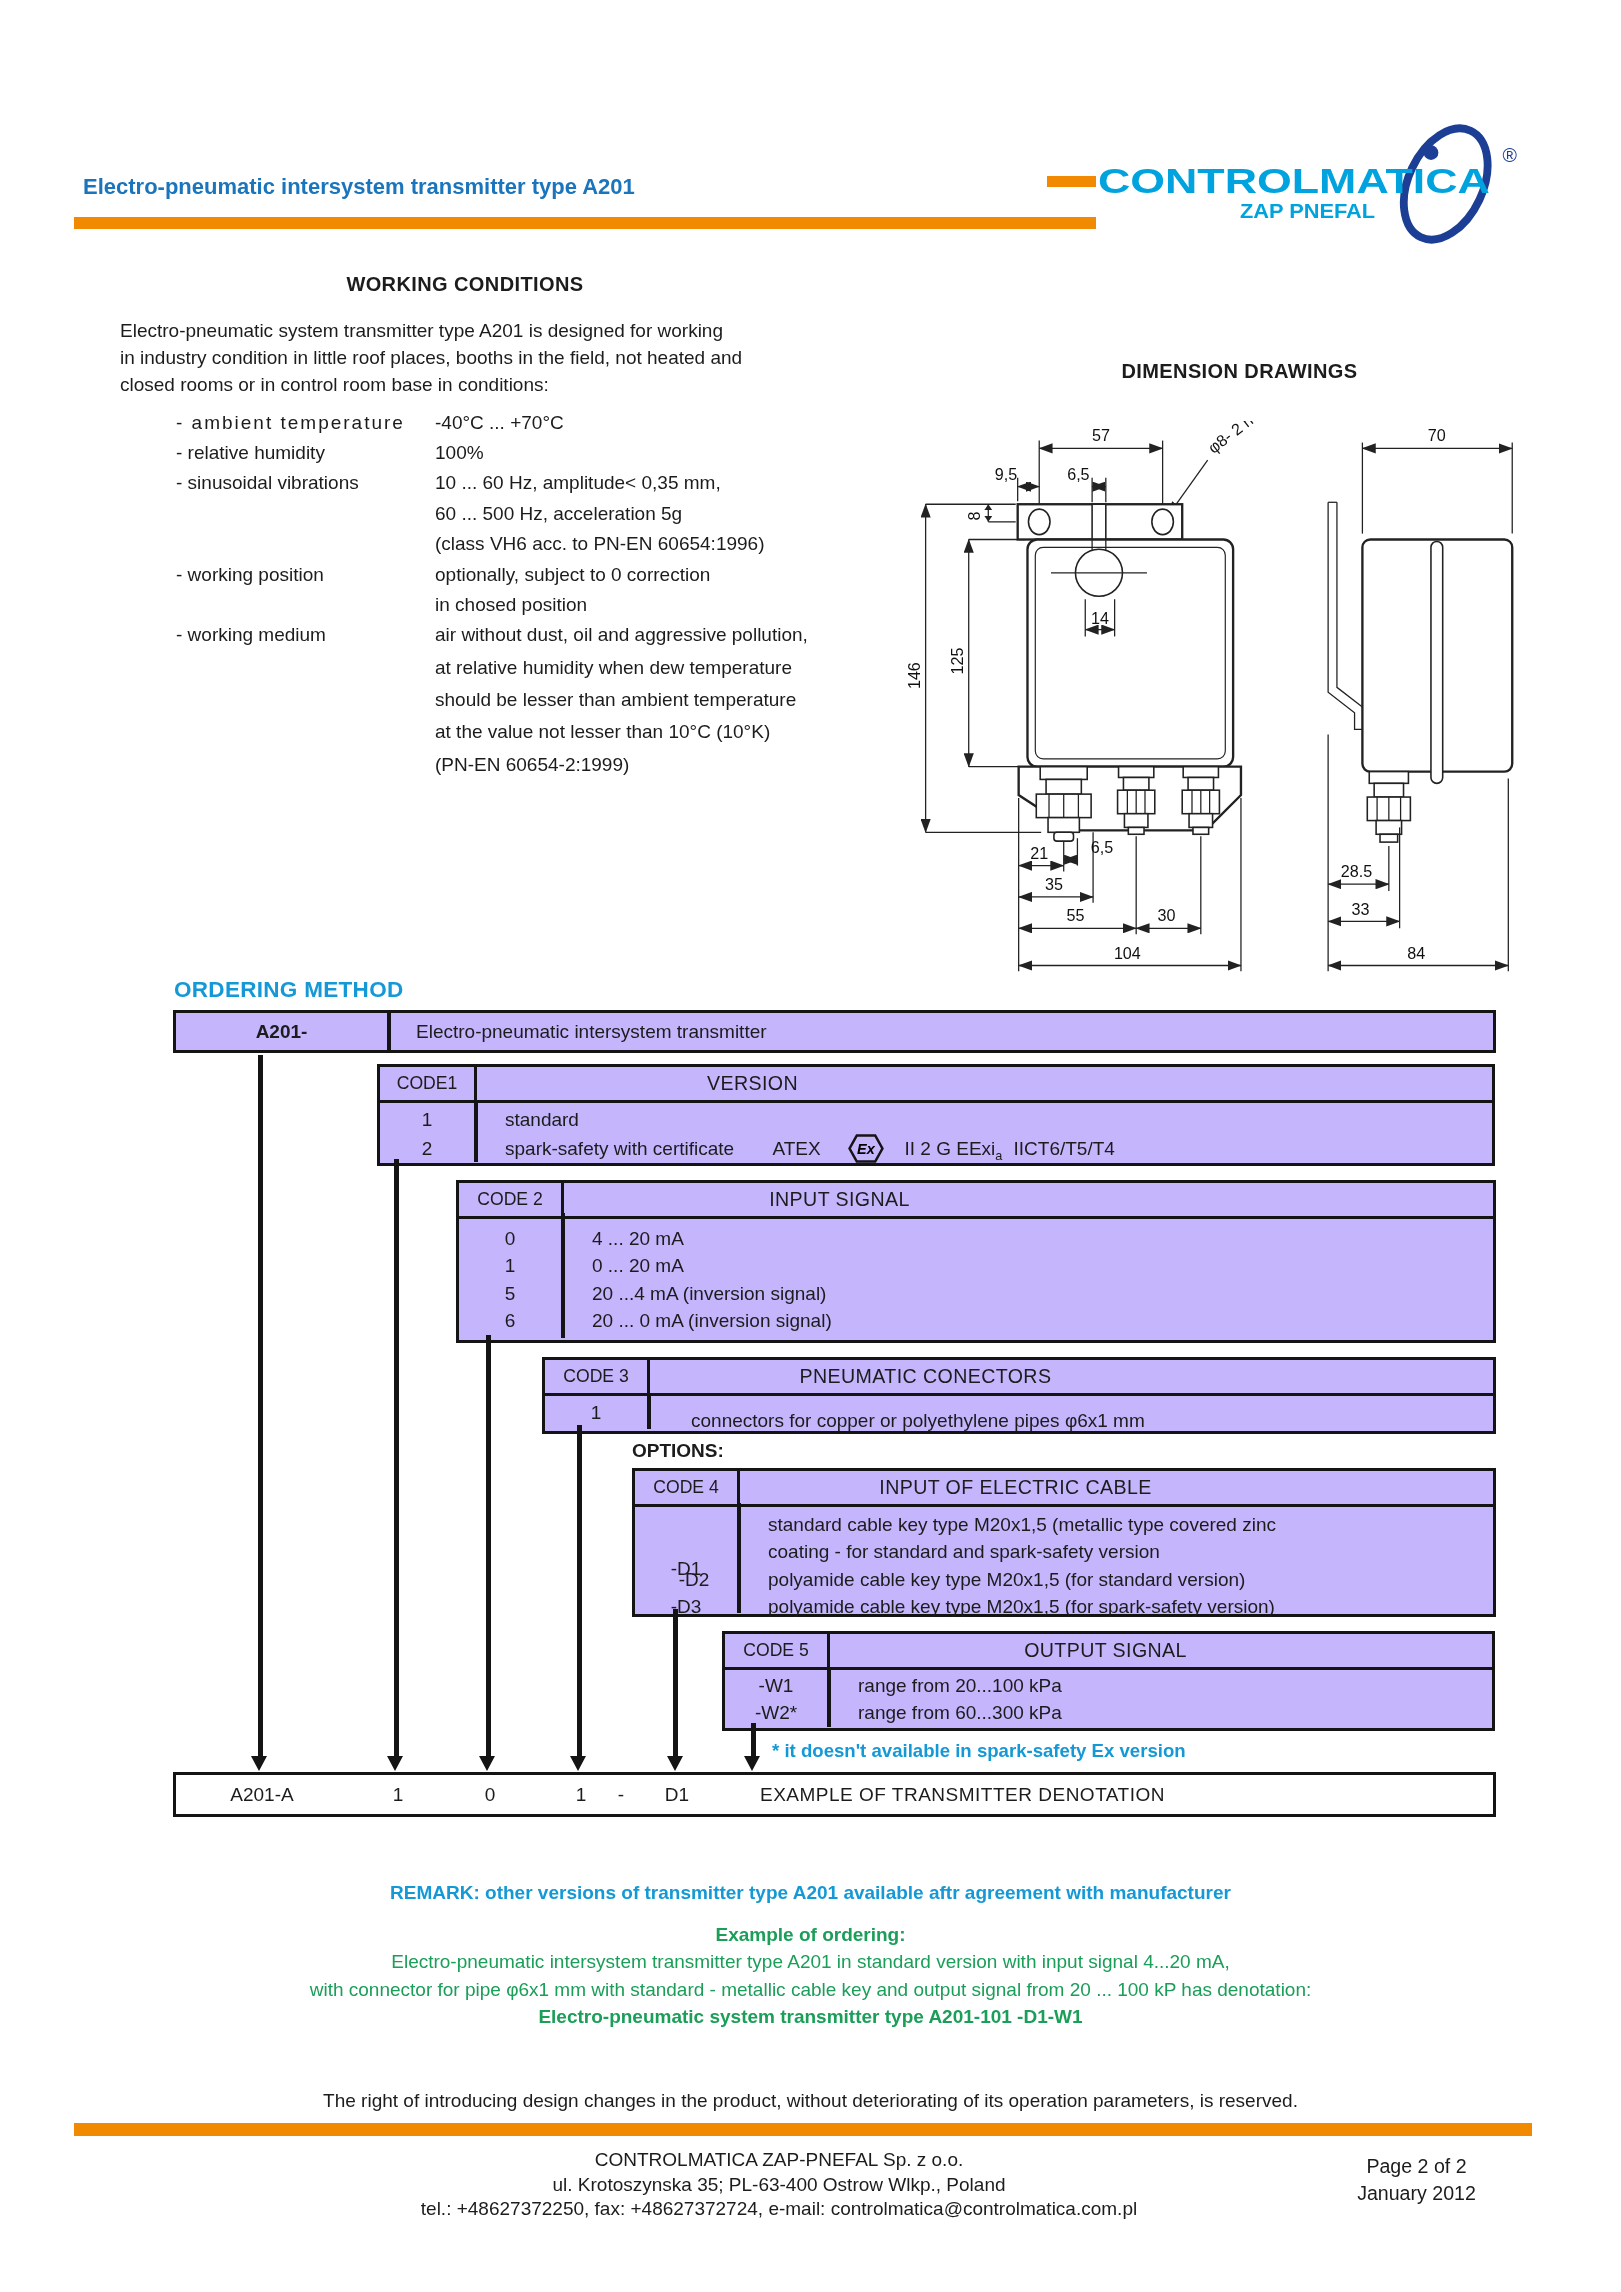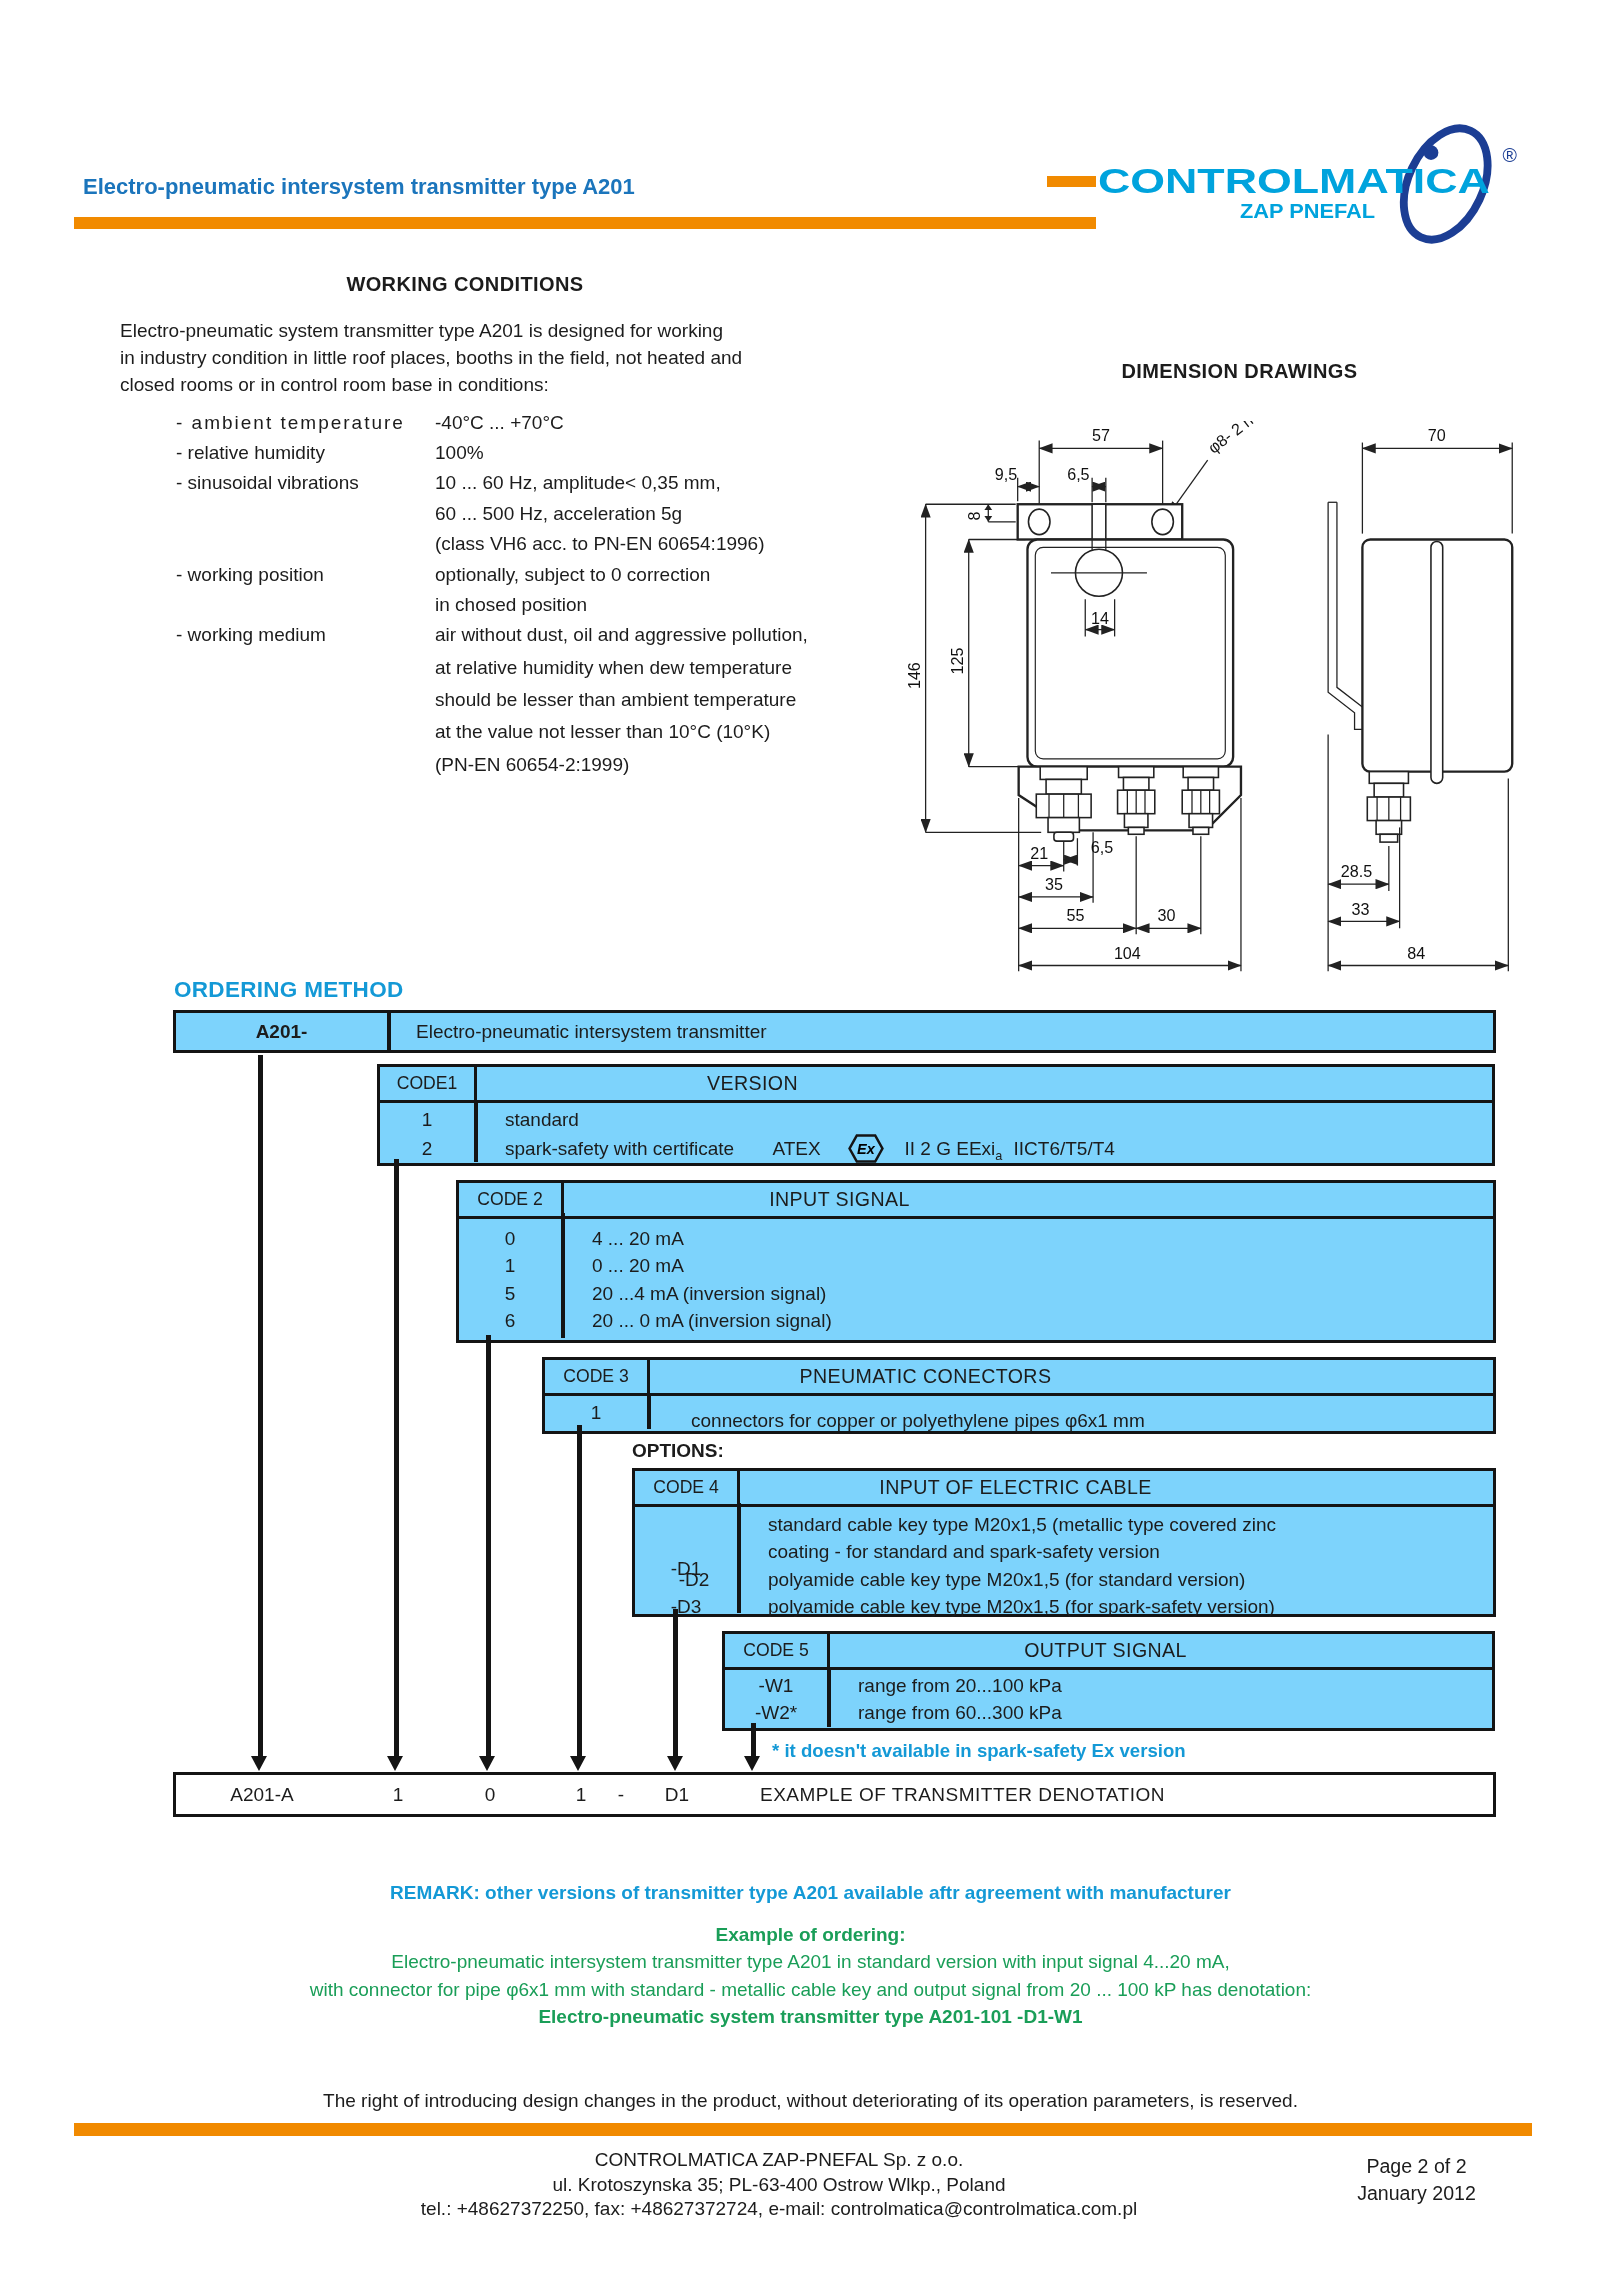--- a/index.html
+++ b/index.html
@@ -6,21 +6,21 @@
   .page{position:relative;width:1621px;height:2293px;background:#ffffff;margin:0 auto;
         font-family:"Liberation Sans",sans-serif;color:#1c1c1c;overflow:hidden;}
   .t{position:absolute;white-space:nowrap;font-size:19px;line-height:1.25;color:#1c1c1c;}
   .b{font-weight:bold;}
   .ctr{text-align:center;}
   .blue{color:#1499D6;}
   .green{color:#1A9E58;}
   .titleblue{color:#1B75BC;}
   .rule{position:absolute;background:#F18A00;}
   
-  .obox{position:absolute;border:3.9px solid #141414;background:#7dd3fc;}
+  .obox{position:absolute;border:3.9px solid #141414;background:#c4b5fd;}
   .obox .head{position:relative;height:33px;border-bottom:3.9px solid #141414;}
   .obox .lbl{position:absolute;left:0;top:0;bottom:0;border-right:3.9px solid #141414;
              display:flex;align-items:center;justify-content:center;font-size:17.6px;}
   .obox .ttl{position:absolute;top:0;height:33px;width:549px;display:flex;align-items:center;
              justify-content:center;font-size:19.6px;letter-spacing:0.4px;}
   .obox .bodyz{position:relative;}
   .obox .colline{position:absolute;top:0;bottom:0;width:3.9px;background:#141414;}
   .orow{position:relative;height:27.4px;line-height:27.4px;font-size:19px;}
   .orow .cc{position:absolute;top:0;text-align:center;}
   .orow .cx{position:absolute;top:0;white-space:nowrap;}

